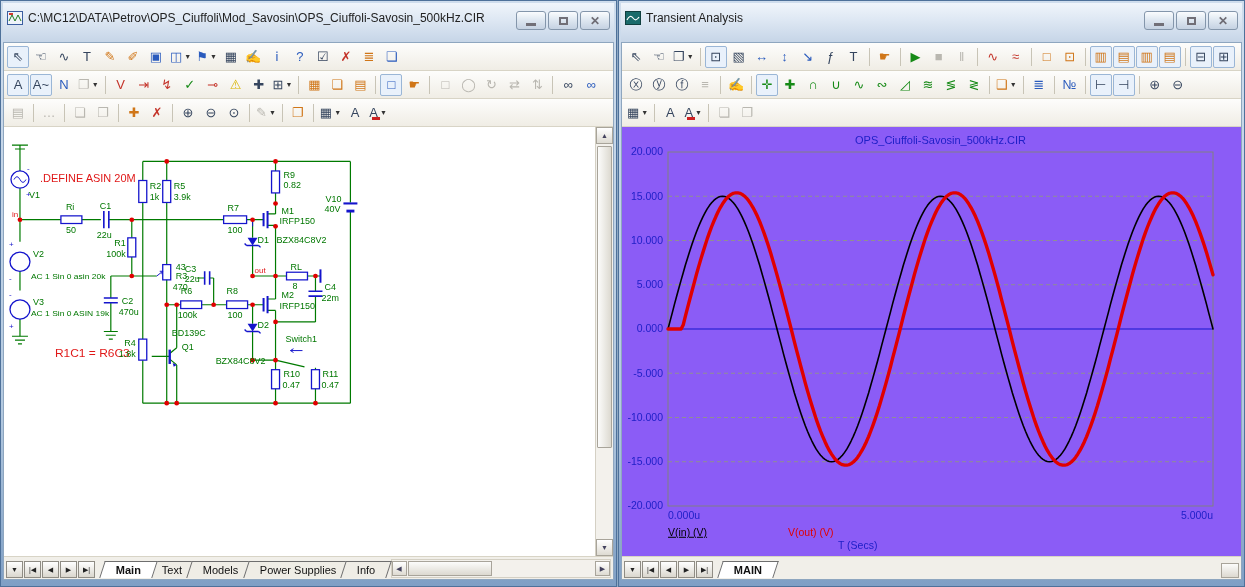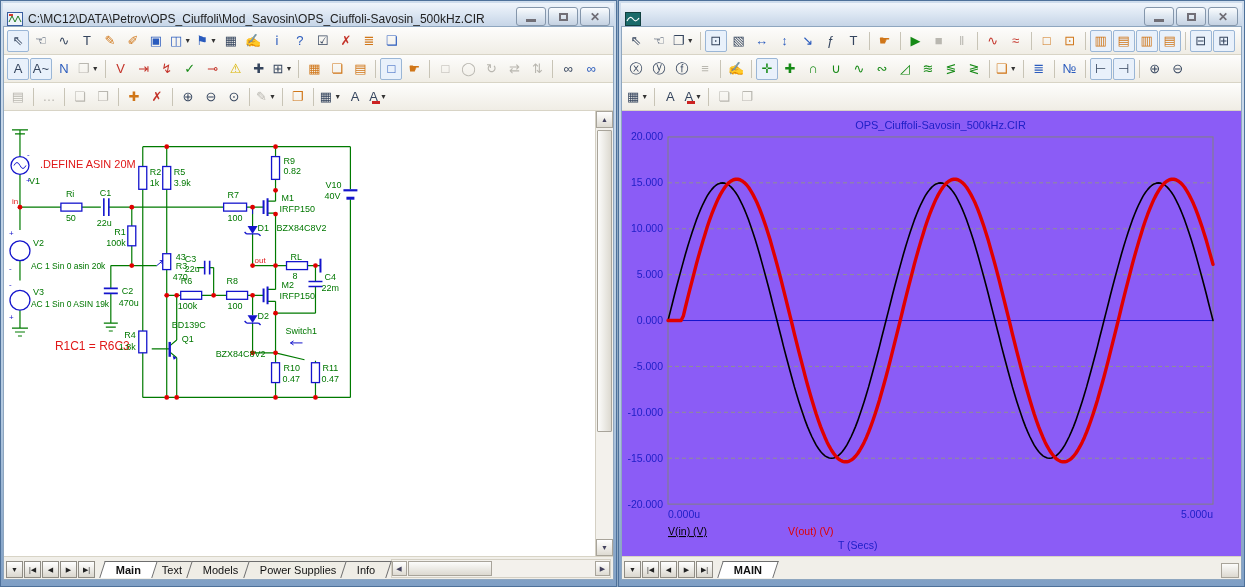--- a/index.html
+++ b/index.html
@@ -6,21 +6,21 @@
   body{width:1245px;height:587px;position:relative;background:#8fa9c4;
        font-family:"Liberation Sans",sans-serif;overflow:hidden;
        -webkit-font-smoothing:antialiased;}
   .win{position:absolute;top:0;height:587px;box-sizing:border-box;
        border:1px solid #4e719a;
        background:linear-gradient(#cfdded,#b3c9e0 70%,#7fa0c5);
        background:linear-gradient(#cfdded,#b3c9e0 70%,#7f9fc5);
        padding:2px 2px 6px 2px;display:flex;flex-direction:column;}
   #win-left{left:0;width:617px;}
   #win-right{left:618px;width:627px;}
-  .titlebar{height:23px;display:flex;align-items:flex-end;gap:5px;padding:0 4px;
+  .titlebar{height:23px;display:flex;align-items:flex-start;gap:5px;padding:8px 4px;
        background:linear-gradient(#f0f5fb,#dde7f3 45%,#c6d5e7);
        font-size:12px;color:#222;flex:0 0 auto;}
   .title-text{white-space:nowrap;overflow:hidden;text-overflow:ellipsis;flex:1;}
   .winbtns{display:flex;gap:2px;margin-left:auto;}
   .wbtn{width:28px;height:17px;border:1px solid #8496ab;border-radius:3px;
        background:linear-gradient(#fafcfe,#dde6f0 50%,#c5d2e2);
        display:flex;align-items:center;justify-content:center;}
   .glyph-min{width:10px;height:3px;background:#716f77;margin-top:7px;}
   .glyph-max{width:9px;height:8px;border:2px solid #716f77;box-sizing:border-box;}
   .glyph-close{font-size:12px;font-weight:bold;color:#6e6c74;line-height:1;}
@@ -504,20 +504,21 @@
     </div>
   </div>
 </div>
 
 <div class="win" id="win-right">
   <div class="titlebar">
     <svg class="appicon" viewBox="0 0 16 14">
       <rect x="0.5" y="0.5" width="15" height="13" fill="#1a6b6b" stroke="#10403f"></rect>
       <path d="M2 9 Q5 3 8 7 T14 6" fill="none" stroke="#ffffff" stroke-width="1.2"></path>
     </svg>
+    <span class="title-text">Transient Analysis</span>
     <div class="winbtns">
       <div class="wbtn">
           <span class="glyph-min"></span>
         </div>
       <div class="wbtn">
           <span class="glyph-max"></span>
         </div>
       <div class="wbtn">
           <span class="glyph-close">✕</span>
         </div>

